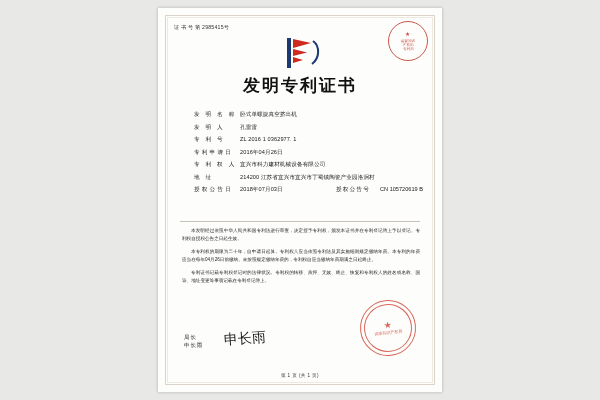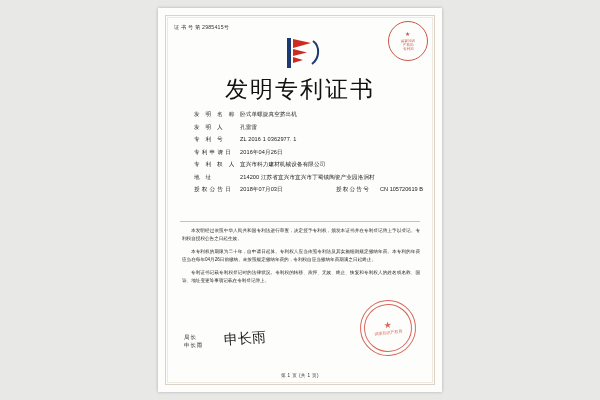--- a/index.html
+++ b/index.html
@@ -95,24 +95,24 @@
     width: 46px;
     height: 34px;
   }
   .title {
     position: absolute;
     left: 0;
     right: 0;
     top: 66px;
     text-align: center;
     font-family: "DejaVu Sans", sans-serif;
-    font-size: 23px;
+    font-size: 17px;
     letter-spacing: 2px;
     color: #111;
-    font-weight: normal;
+    font-weight: bold;
   }
   .fields {
     position: absolute;
     left: 36px;
     right: 18px;
     top: 103px;
   }
   .frow {
     display: flex;
     align-items: baseline;

